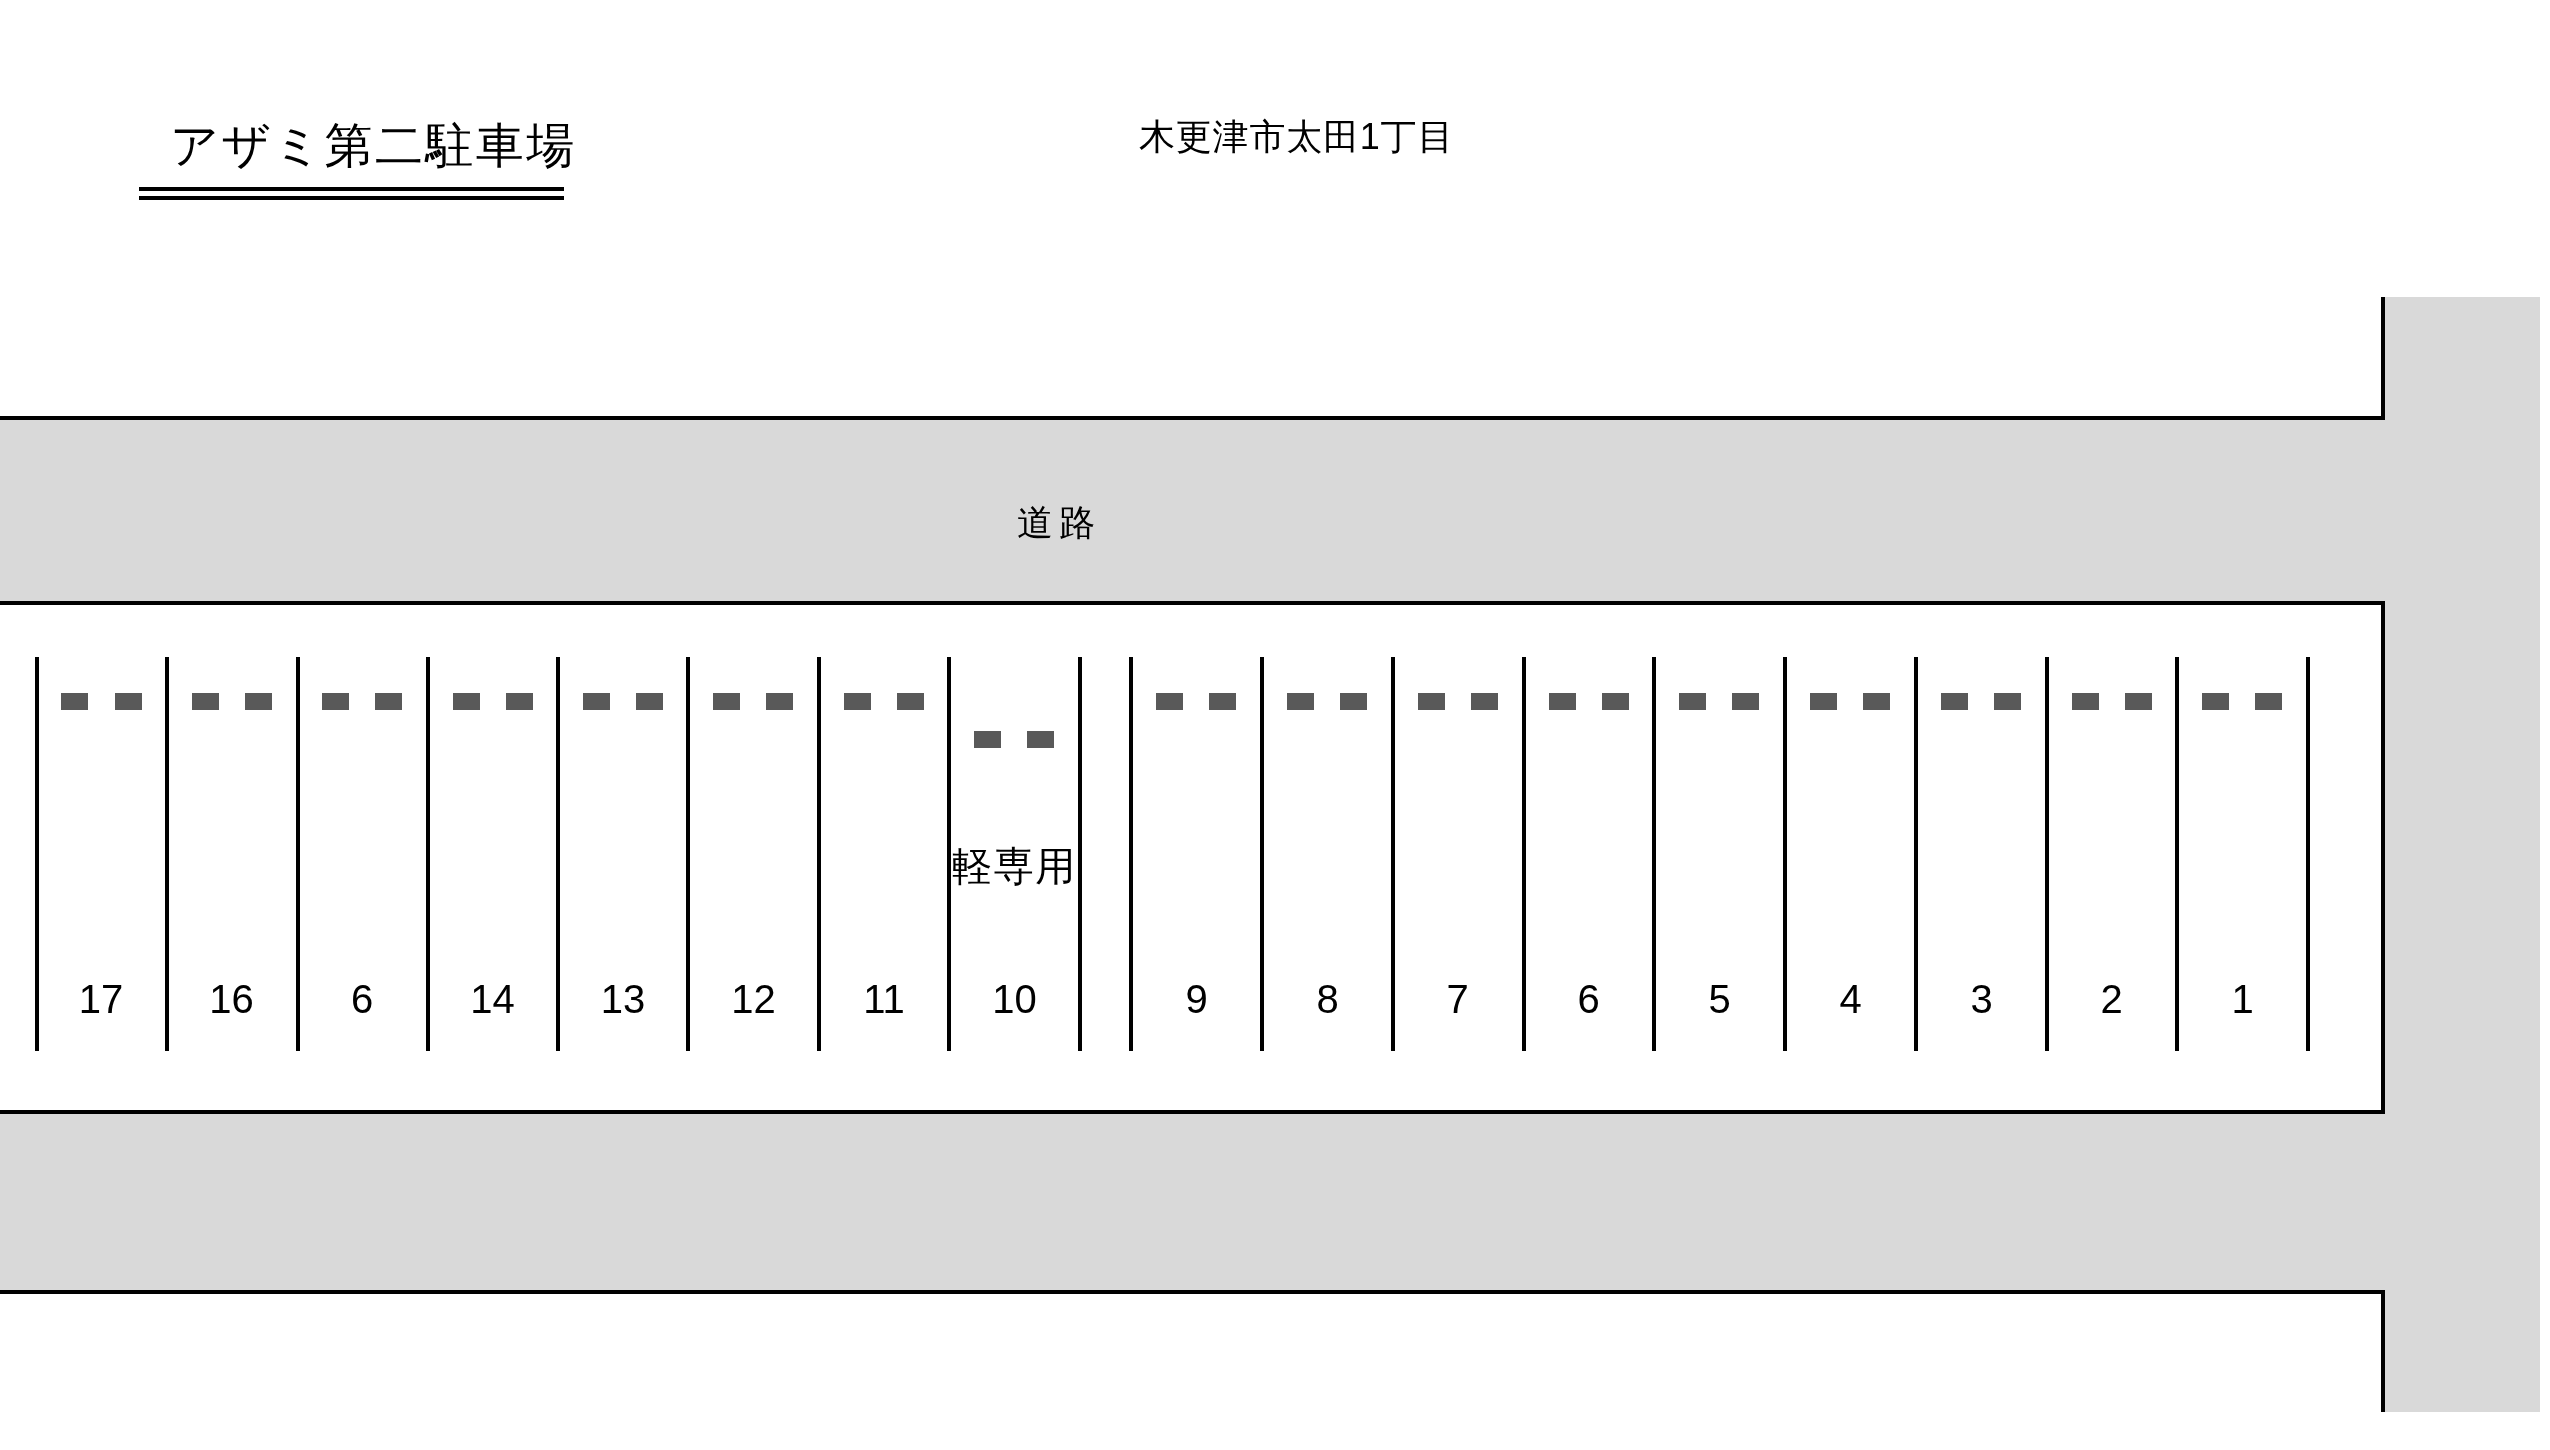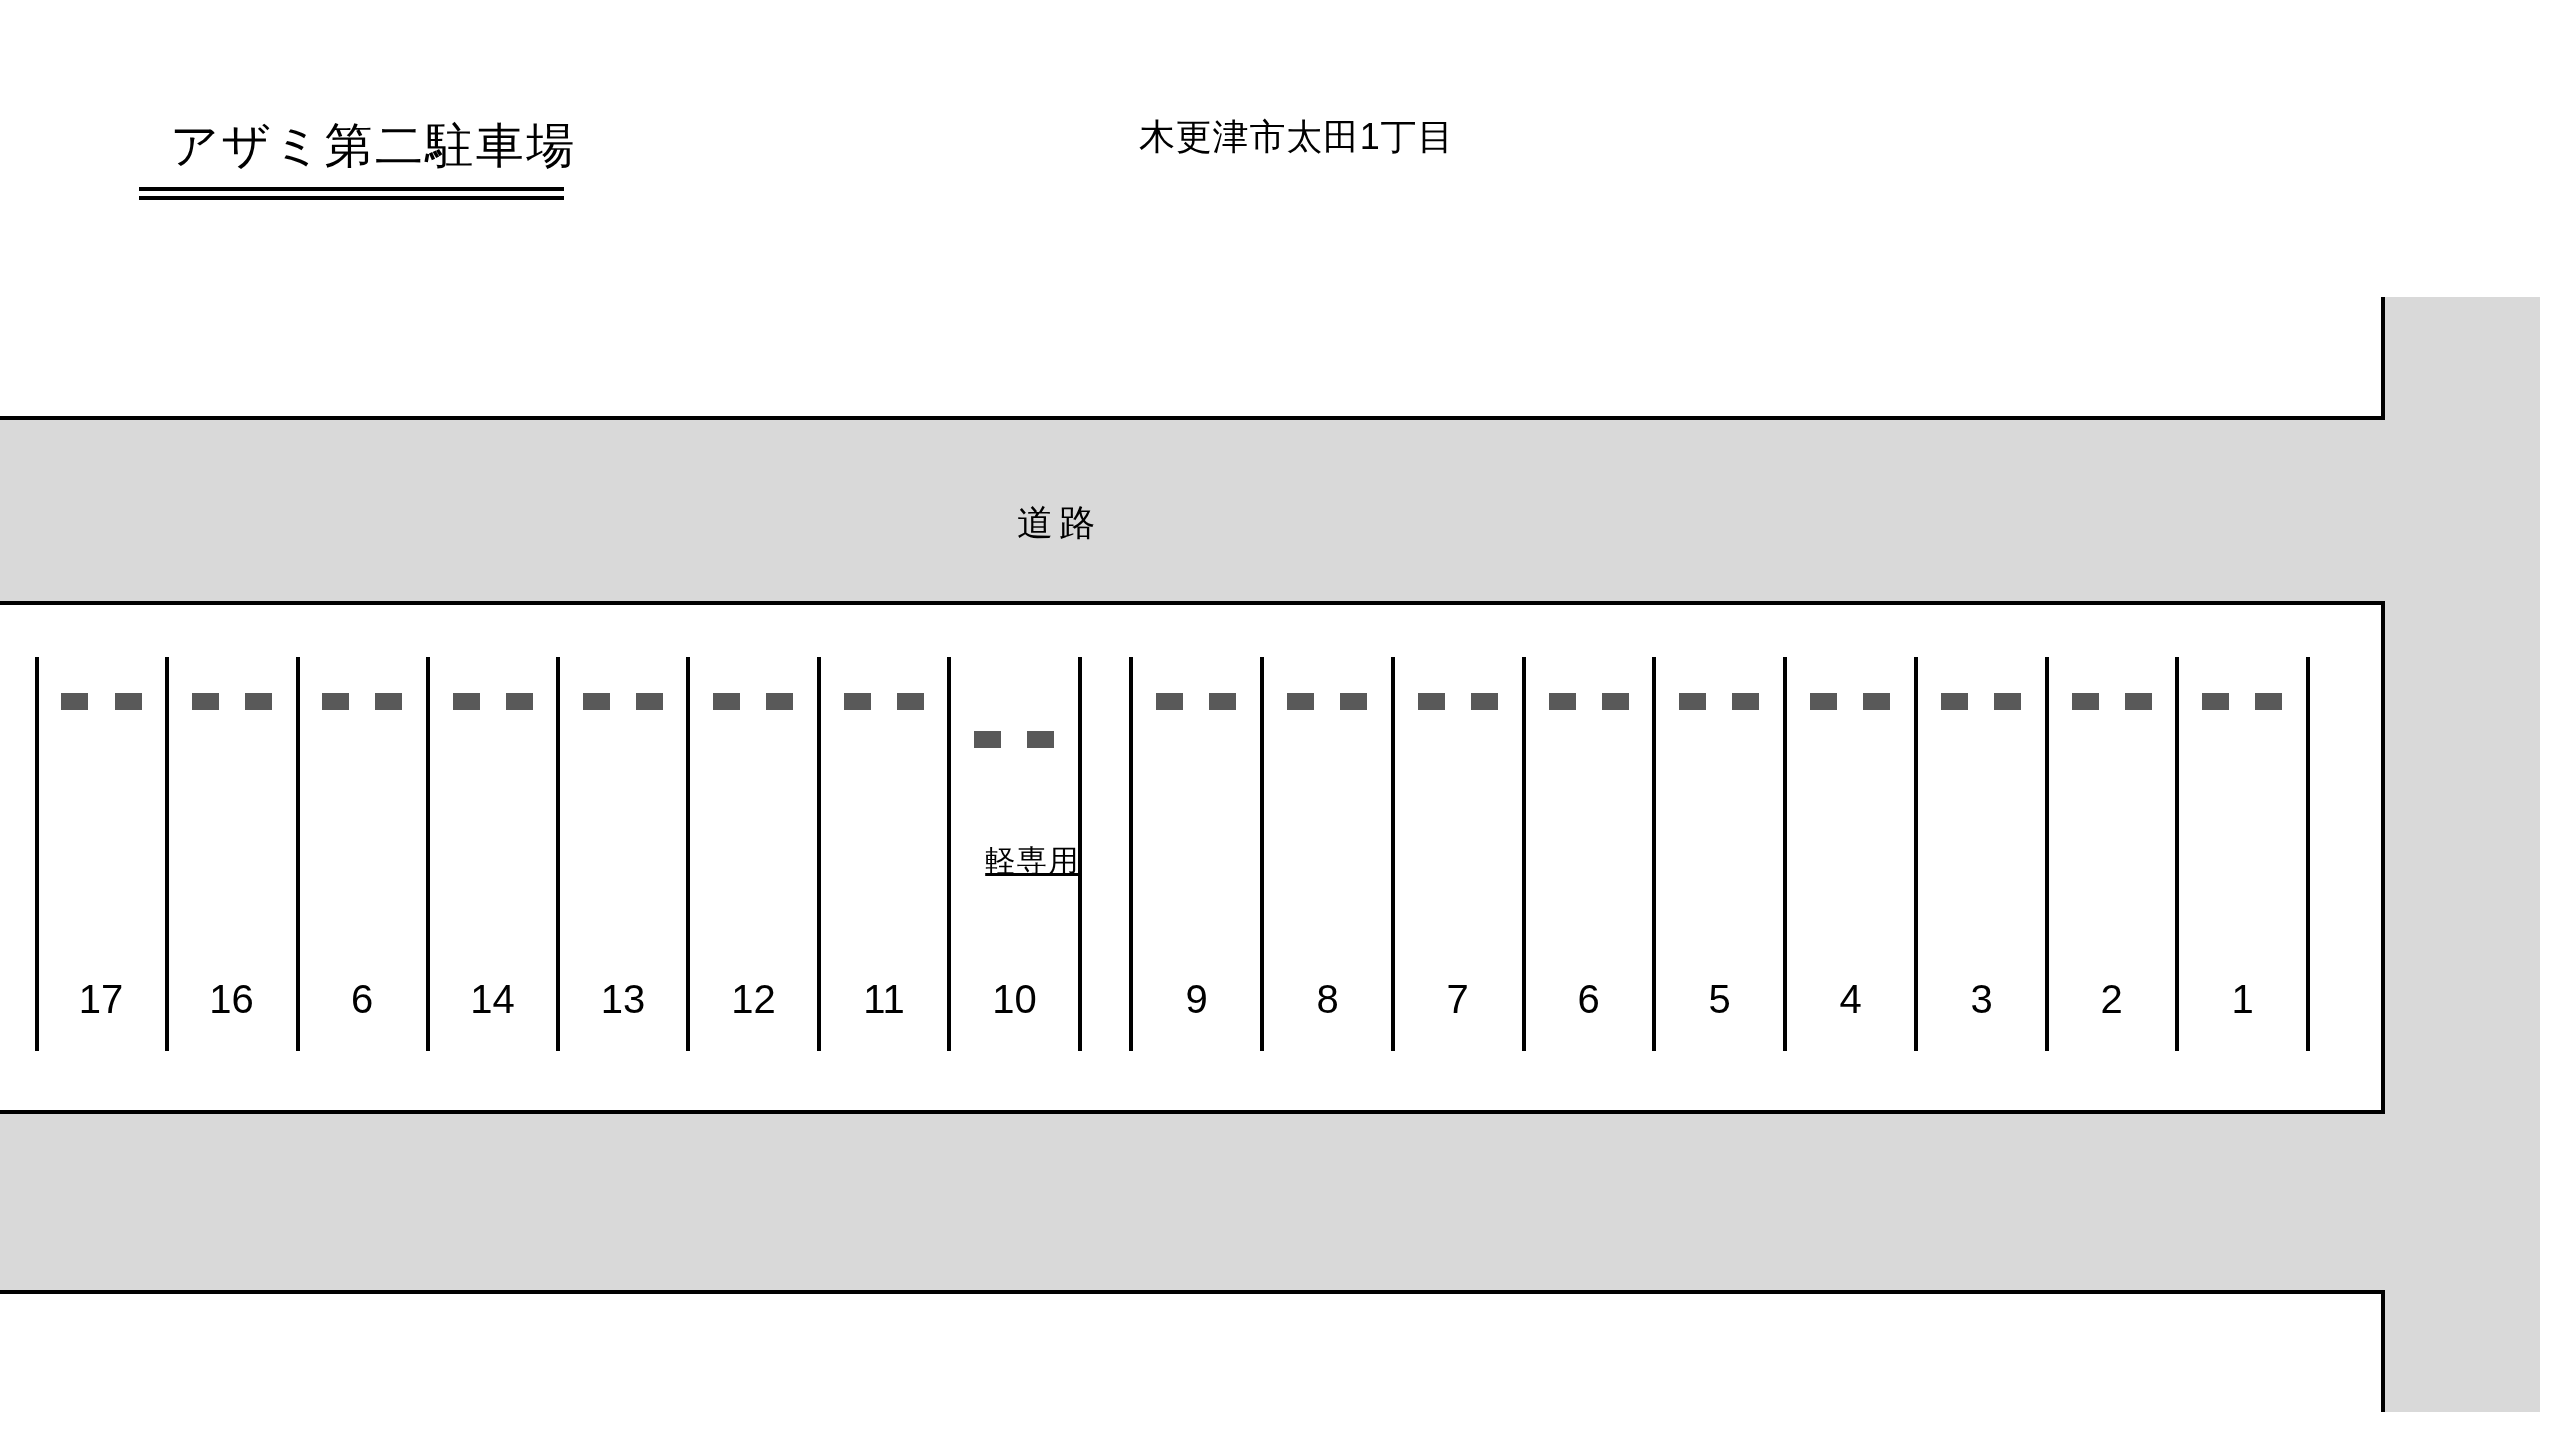--- a/index.html
+++ b/index.html
@@ -38,22 +38,22 @@
   .vb-top{top:297px;height:119px;}
   .vb-mid{top:605px;height:506px;}
   .vb-bottom{top:1294px;height:118px;}
   .divider{position:absolute;top:657px;width:4px;height:394px;background:#000;}
   .stopper{position:absolute;width:27px;height:17.4px;background:var(--stopper-gray,#595959);}
   .stall-number{
     position:absolute;top:973px;font-size:40px;line-height:1;text-align:center;
     font-weight:400;color:#000;margin-top:6px;
   }
   .kei-label{
-    position:absolute;top:846px;font-size:30px;line-height:1;text-align:right;
-    letter-spacing:1.6px;color:#000;text-decoration:underline;
+    position:absolute;top:846px;font-size:40px;line-height:1;text-align:center;
+    letter-spacing:1.6px;color:#000;
   }
 </style>
 </head>
 <body>
 
 <div class="canvas">
 
   <div class="title">アザミ第二駐車場</div>
   <div class="title-underline"></div>
   <div class="address">木更津市太田1丁目</div>

